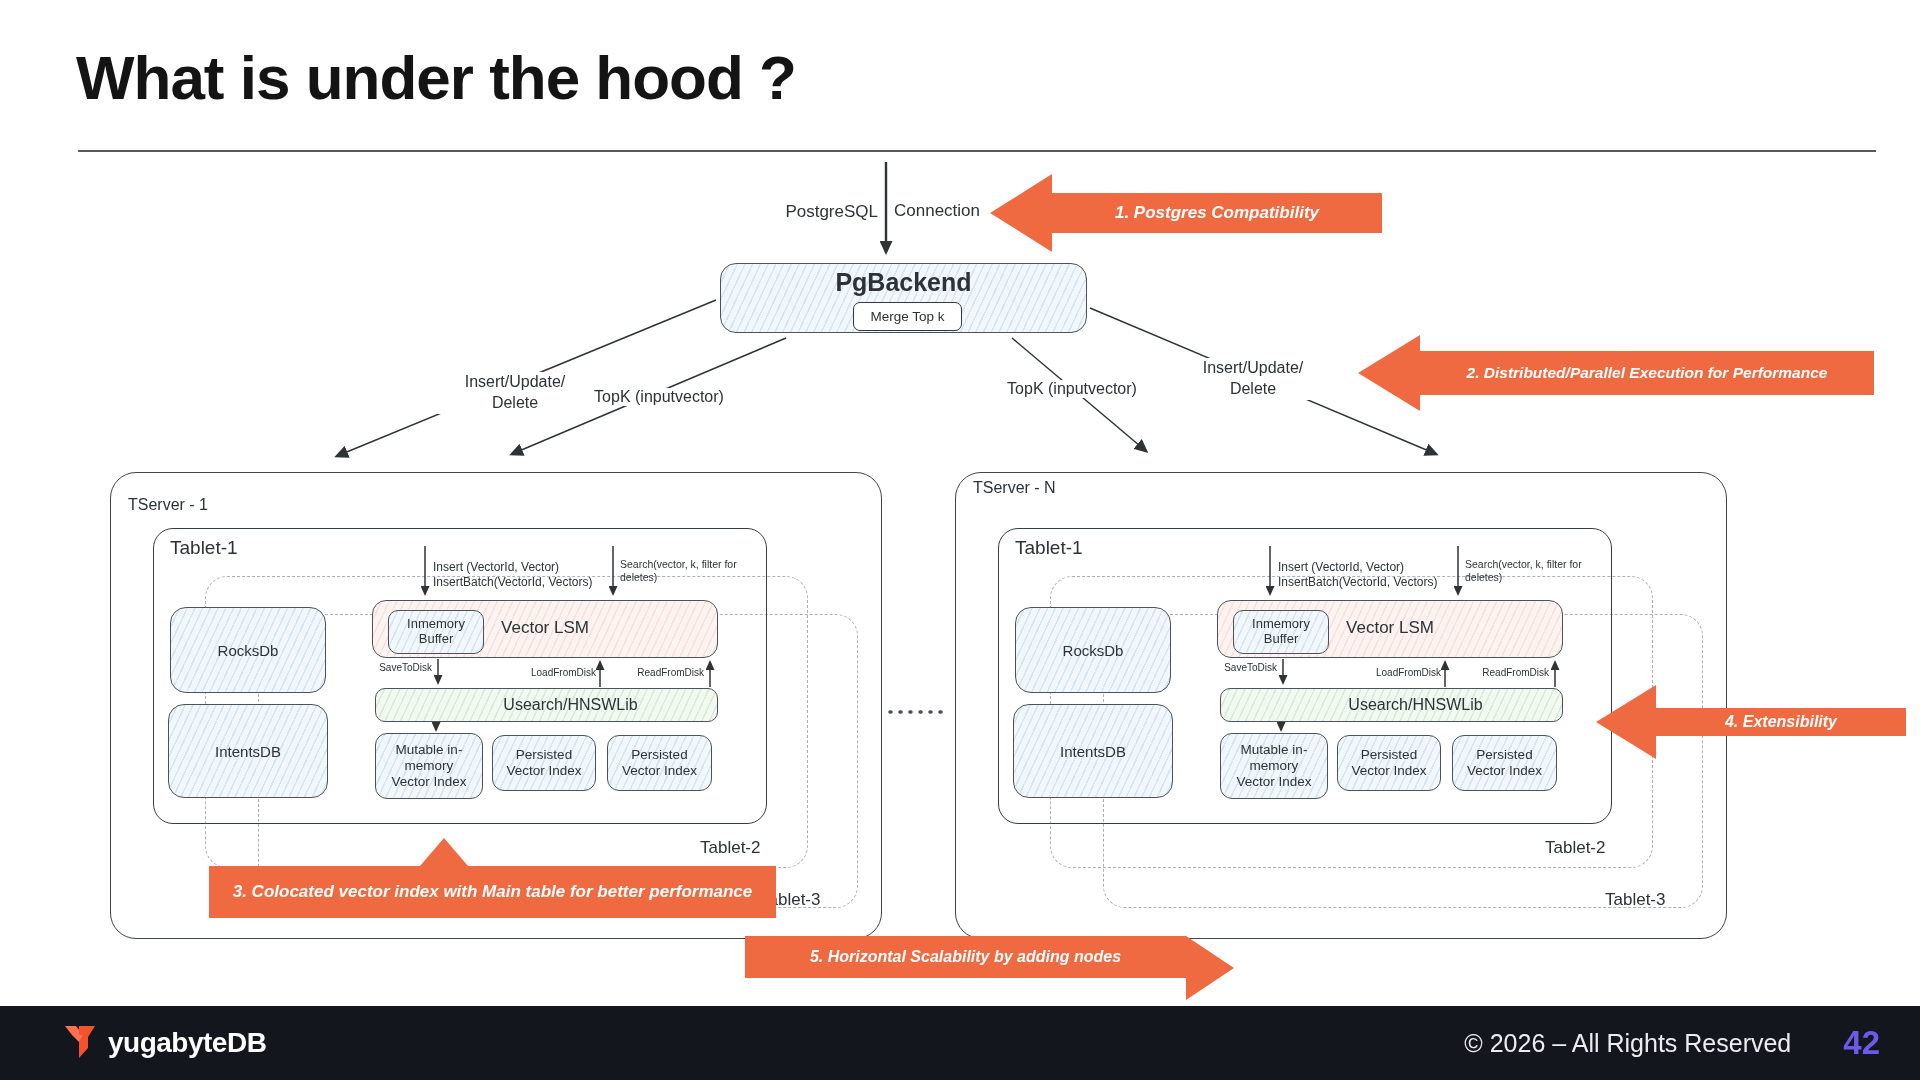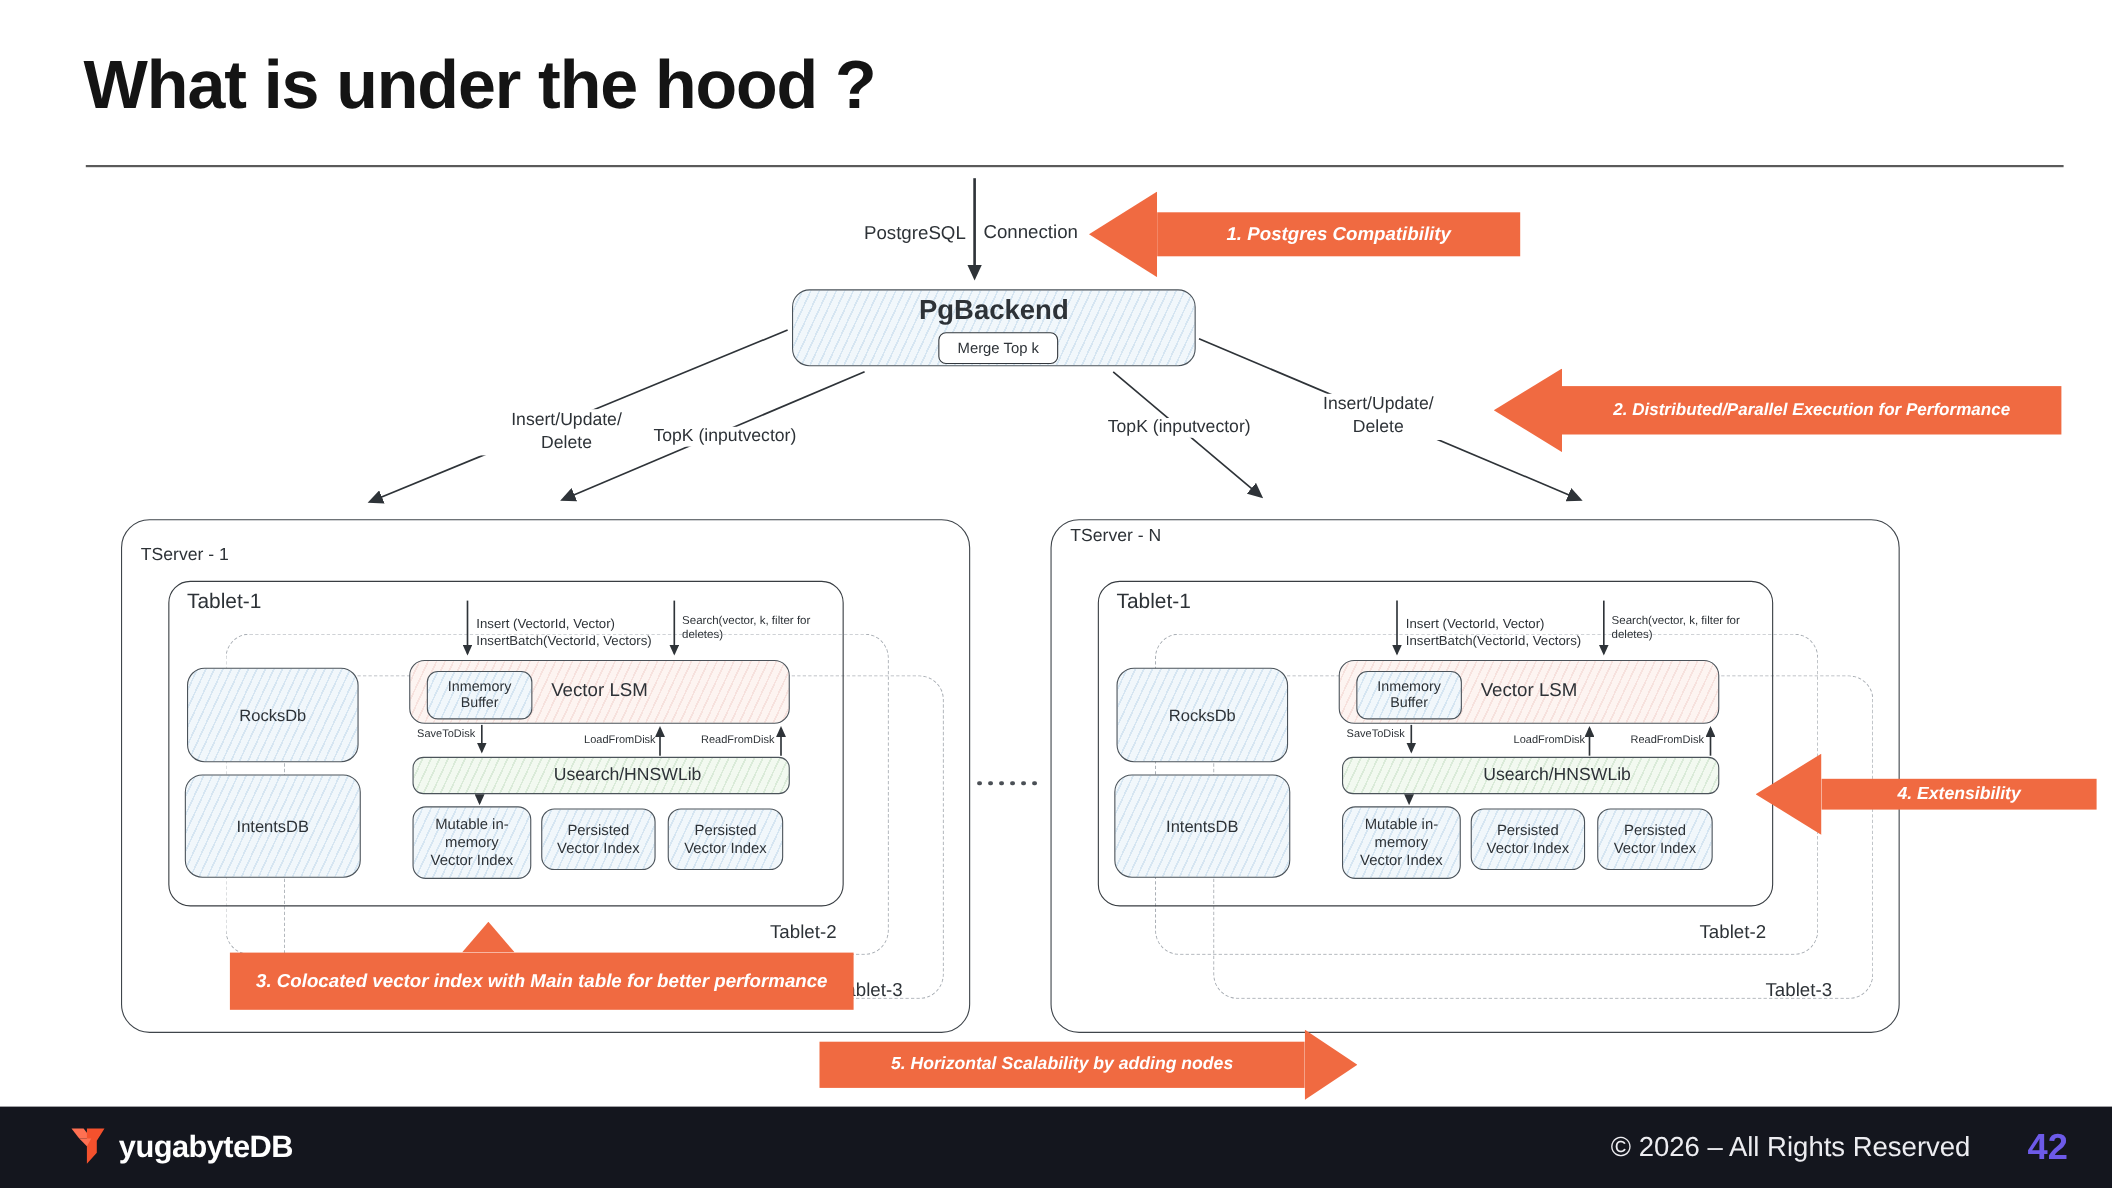--- a/index.html
+++ b/index.html
@@ -172,21 +172,21 @@
   <div class="callout" style="left:165px;top:838px;flex-direction:column;margin-left:44px;">
     <div class="c-head head-up" style="width:48px;height:28px;margin-left:211px;"></div>
     <div class="c-banner" style="width:567px;height:52px;font-size:17px;">3. Colocated vector index with Main table for better performance</div>
   </div>
 
   <div class="callout" style="left:1596px;top:685px;align-items:center;">
     <div class="c-head head-left" style="width:60px;height:74px;"></div>
     <div class="c-banner" style="width:250px;height:28px;font-size:16px;">4. Extensibility</div>
   </div>
 
-  <div class="callout" style="left:745px;top:936px;align-items:center;">
+  <div class="callout" style="left:745px;top:936px;">
     <div class="c-banner" style="width:441px;height:42px;font-size:16px;">5. Horizontal Scalability by adding nodes</div>
     <div class="c-head head-right" style="width:48px;height:64px;"></div>
   </div>
 
   <div id="footer" class="abs">
     <div style="display:flex;align-items:center;margin-left:64px;">
       <svg width="33" height="37" viewBox="0 0 33 37">
         <polygon points="1,1 12,1 19,10 8,10" fill="#FF7052"></polygon>
         <polygon points="15,1 31,1 24,12 24,23 15,33" fill="#F4512D"></polygon>
         <polygon points="8,10 19,10 15,17" fill="#FF7052"></polygon>

